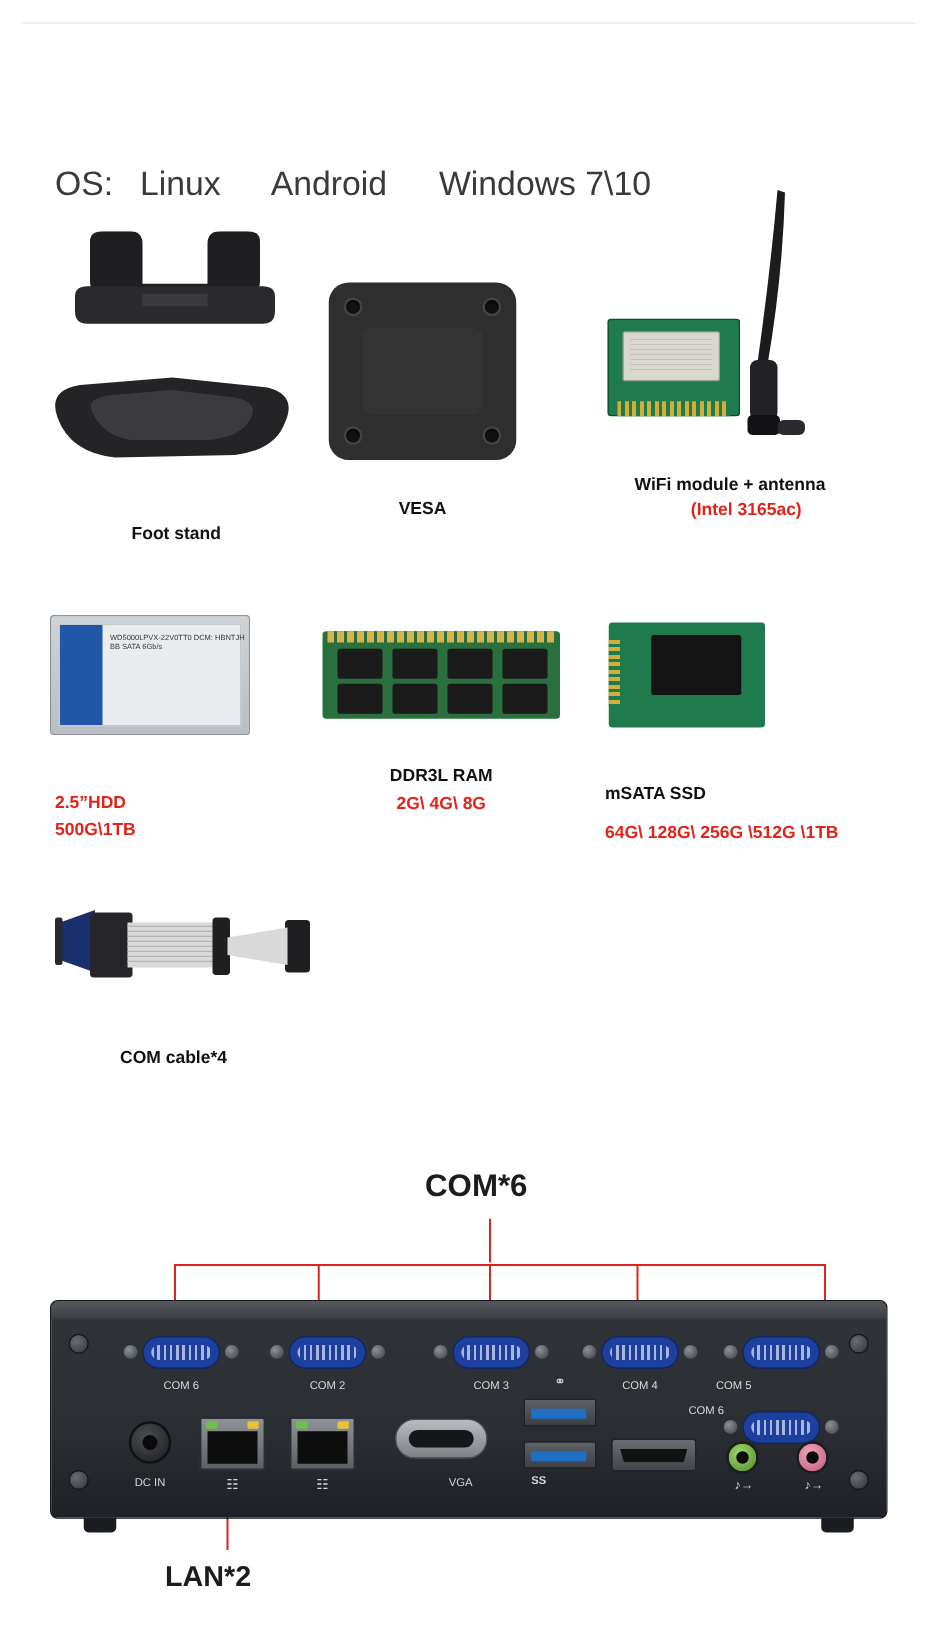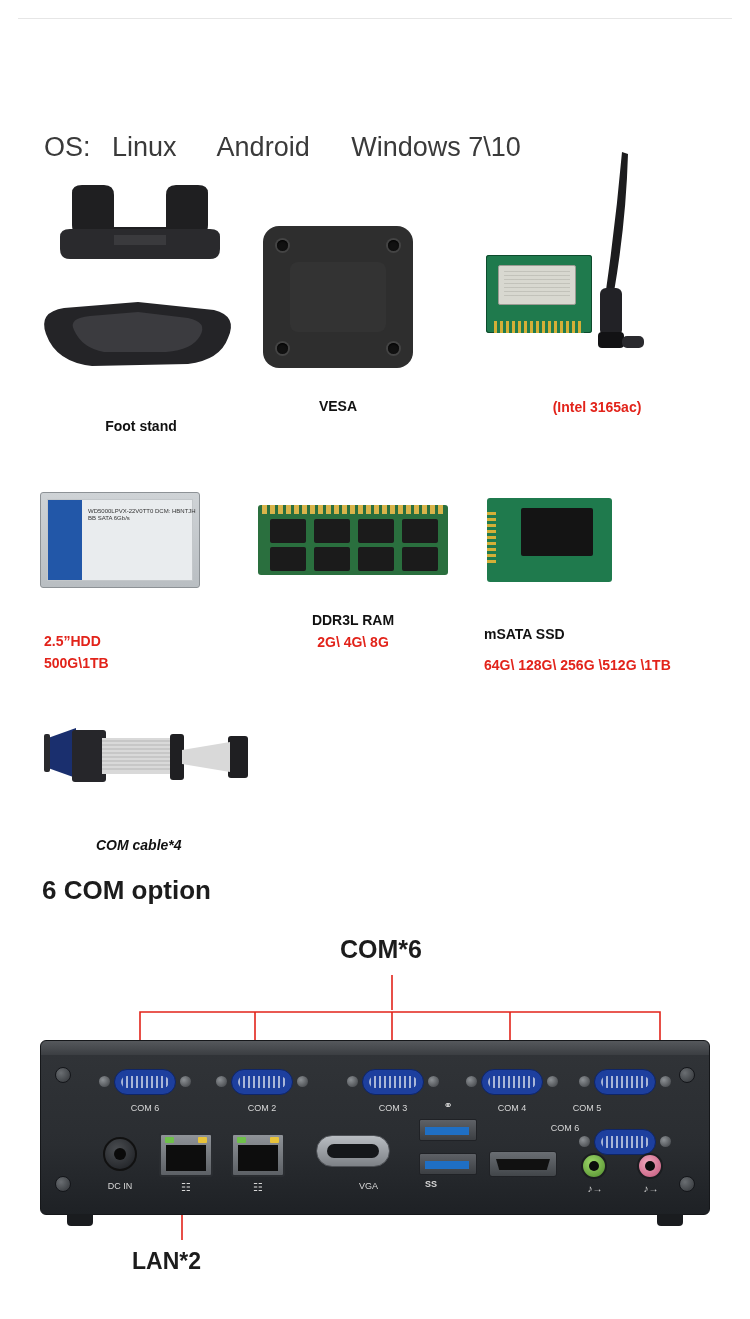--- a/index.html
+++ b/index.html
@@ -281,20 +281,23 @@
   <div class="wifi-card">
     <div class="chip"></div>
     <div class="pins"></div>
   </div>
   <svg class="antenna" viewBox="0 0 60 210">
     <path d="M30 2 Q24 70 14 140 L22 142 Q34 72 36 4 Z" fill="#1c1c1e"></path>
     <rect x="8" y="138" width="22" height="48" rx="6" fill="#222226"></rect>
     <rect x="6" y="182" width="26" height="16" rx="4" fill="#121214"></rect>
     <rect x="30" y="186" width="22" height="12" rx="5" fill="#2a2a2e"></rect>
   </svg>
+  <div class="cap" style="left:454px; top:379px; width:260px;">
+    <span>WiFi module + antenna</span>
+  </div>
   <div class="cap cap-red" style="left:467px; top:399px; width:260px;">
     <span>(Intel 3165ac)</span>
   </div>
 
   <div class="hdd">
     <div class="label">
       <div class="blue"></div>
       <div class="txt">WD5000LPVX-22V0TT0 DCM: HBNTJHBB SATA 6Gb/s</div>
     </div>
   </div>
@@ -346,25 +349,24 @@
         <line x1="60" y1="33" x2="130" y2="33"></line>
       <line x1="60" y1="37" x2="130" y2="37"></line>
         <line x1="60" y1="41" x2="130" y2="41"></line>
       <line x1="60" y1="45" x2="130" y2="45"></line>
         <line x1="60" y1="49" x2="130" y2="49"></line>
     </g>
     <rect x="128" y="14" width="14" height="46" rx="3" fill="#1f1f22"></rect>
     <rect x="186" y="16" width="20" height="42" rx="3" fill="#1f1f22"></rect>
     <path d="M140 30 L188 22 L188 52 L140 44 Z" fill="#d9d9d9"></path>
   </svg>
-  <div class="cap left" style="left:96px; top:816px;font-style:italic;">
+  <div class="cap left" style="left:96px; top:816px;">
     <span>COM cable*4</span>
   </div>
 
-  <div class="h2">6 COM option</div>
   <div class="com6-label">COM*6</div>
   <div class="lan-label">LAN*2</div>
 
   <svg class="leaders">
     <g stroke="#e2231a" stroke-width="1.6" fill="none">
 
       <path d="M392 975 L392 1010"></path>
       <path d="M140 1040 L140 1012 L660 1012 L660 1040"></path>
       <path d="M255 1040 L255 1012"></path>
       <path d="M392 1040 L392 1012"></path>

